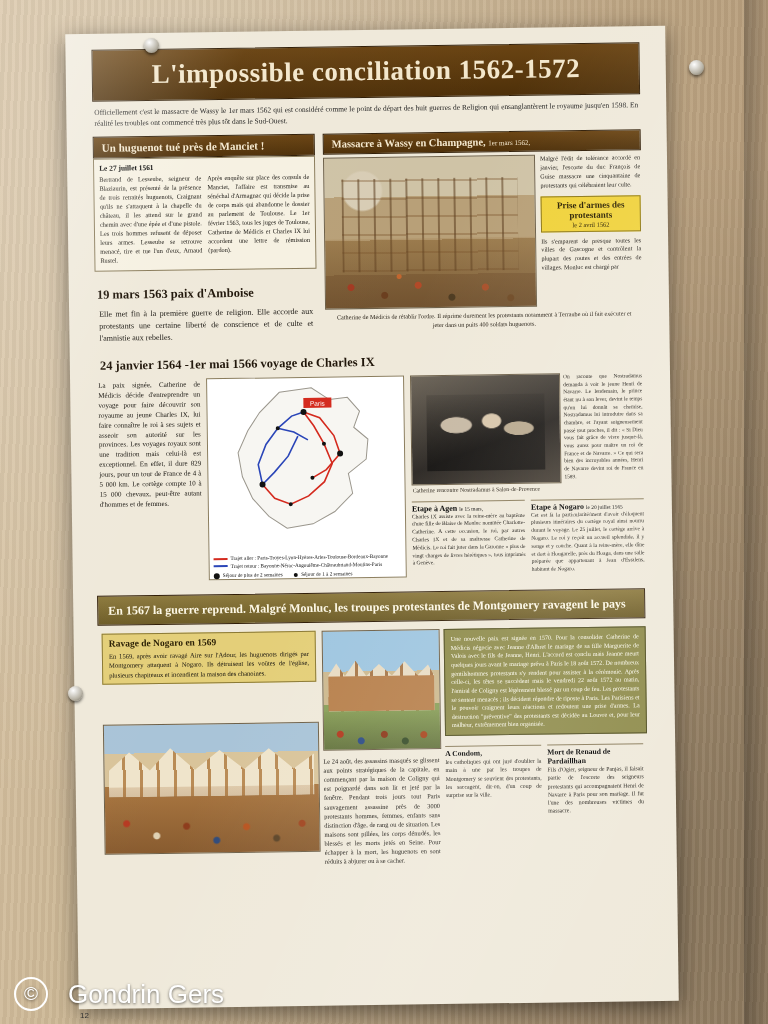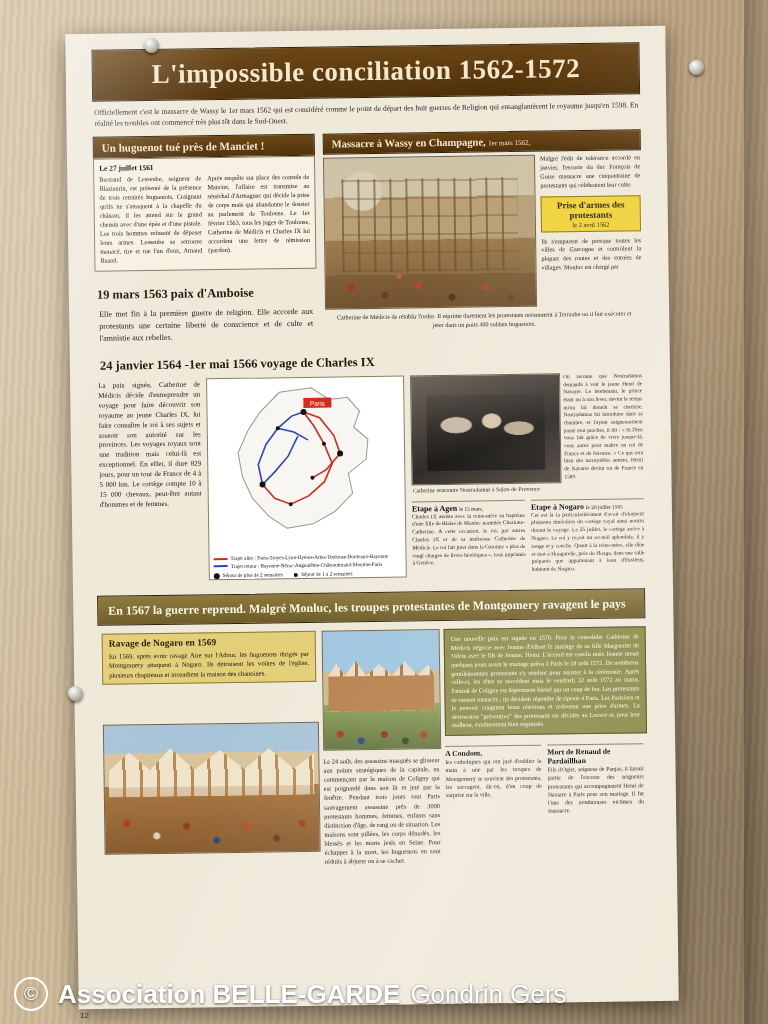--- a/index.html
+++ b/index.html
@@ -352,15 +352,14 @@
 </div>
 
 <div class="pin" id="pin-tl"></div>
 <div class="pin" id="pin-tr"></div>
 <div class="pin" id="pin-bl"></div>
 
 <div class="pagenum">12</div>
 
 <div class="watermark">
   <span class="wm-c">©</span>
-  <span class="wm-strong">Association BELLE-GARDE</span>
   <span class="wm-light">Gondrin Gers</span>
 </div>
 
 </body></html>

